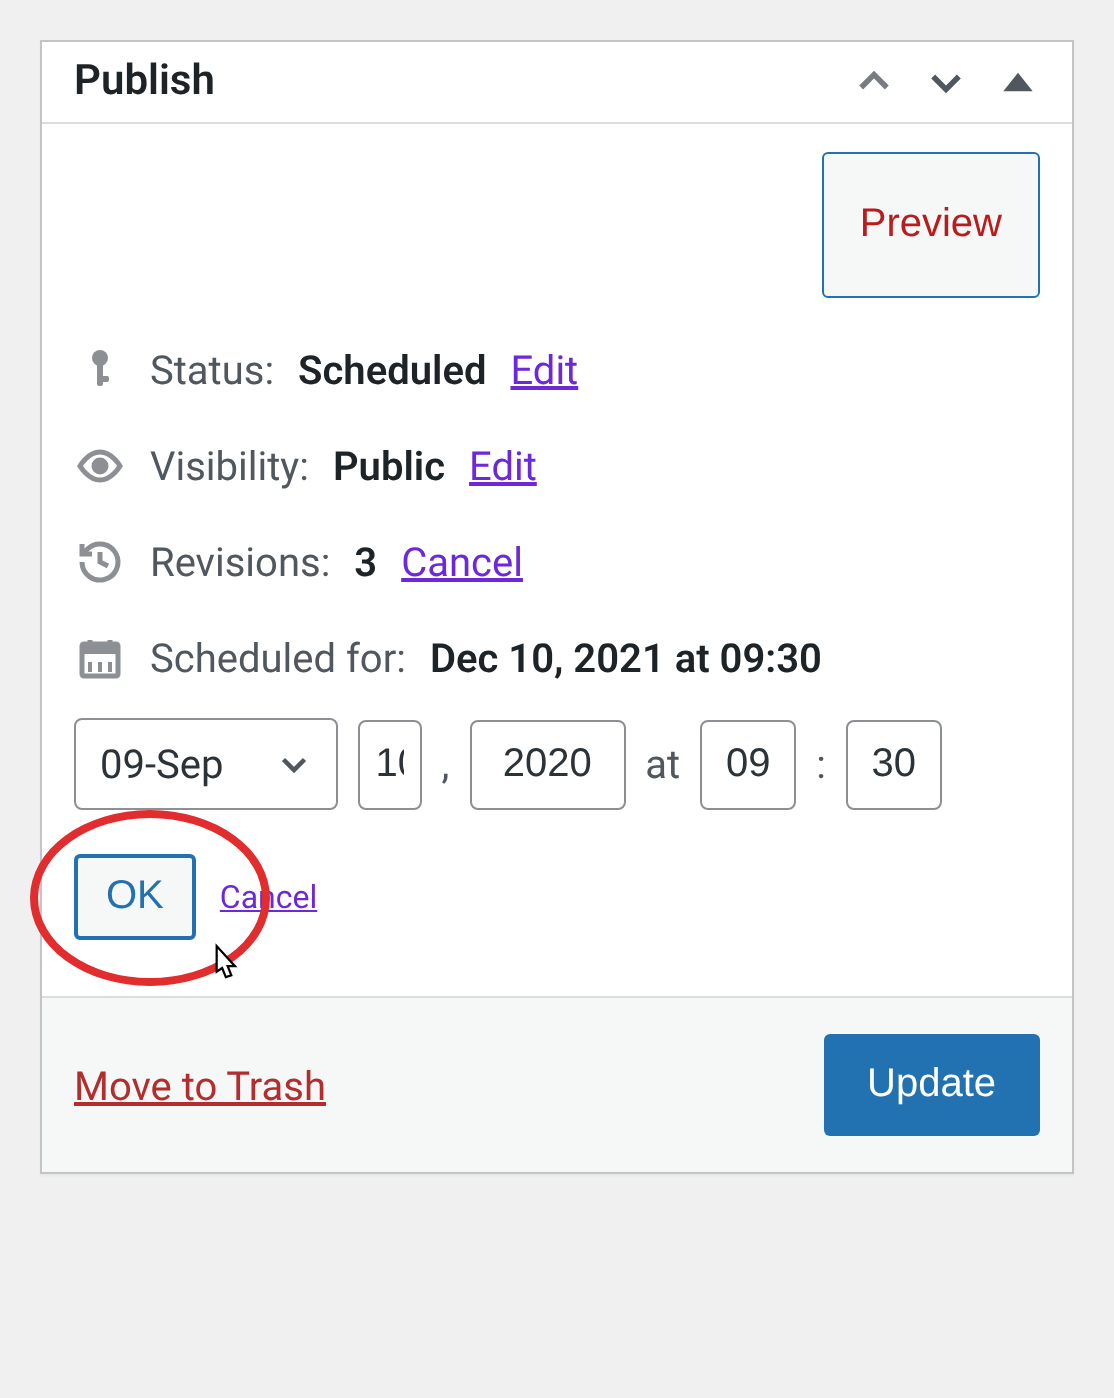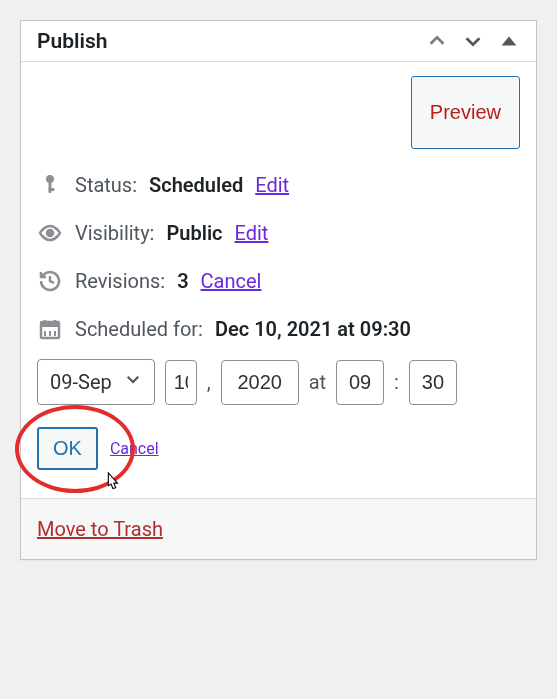--- a/index.html
+++ b/index.html
@@ -65,21 +65,21 @@
   }
   .inp, .sel {
     border: 1px solid #8c8f94;
     border-radius: 4px;
     padding: 10px 8px;
     font-size: 20px;
     color: #2c3338;
     background: #fff;
     text-align: center;
   }
-  .sel { display: flex; gap: 12px; padding: 10px 12px; }
+  .sel { display: flex; align-items: center; gap: 26px; padding: 10px 12px; }
   .sel svg { width: 18px; height: 18px; stroke:#50575e; stroke-width:3; fill:none; }
   .d-day  { width: 32px; }
   .d-year { width: 78px; }
   .d-time { width: 48px; }
   .d-sep  { font-weight: 400; color:#50575e; }
   .ok-row { display:flex; align-items:center; gap:12px; margin-top: 22px; position: relative; }
   .btn-ok {
     border: 2px solid #2271b1;
     color: #2271b1;
     background: #f6f7f7;
@@ -224,15 +224,16 @@
       <span class="link">Cancel</span>
       <svg class="cursor" viewBox="0 0 24 28">
         <path d="M8 2v14l3-2 2 5 3-1-2-5h4L8 2z" fill="#fff" stroke="#000" stroke-width="1.2"></path>
       </svg>
     </div>
 
   </div>
 
   <div class="footer">
     <span class="trash">Move to Trash</span>
+    <button class="btn-update">Update</button>
   </div>
 
 </div>
 
 </body></html>

